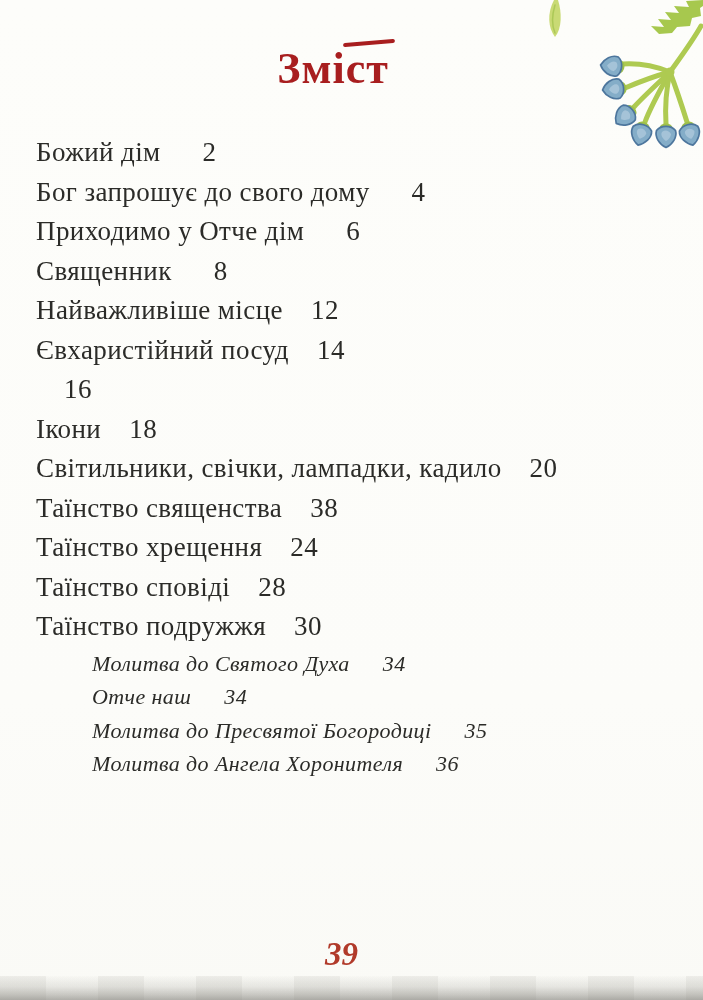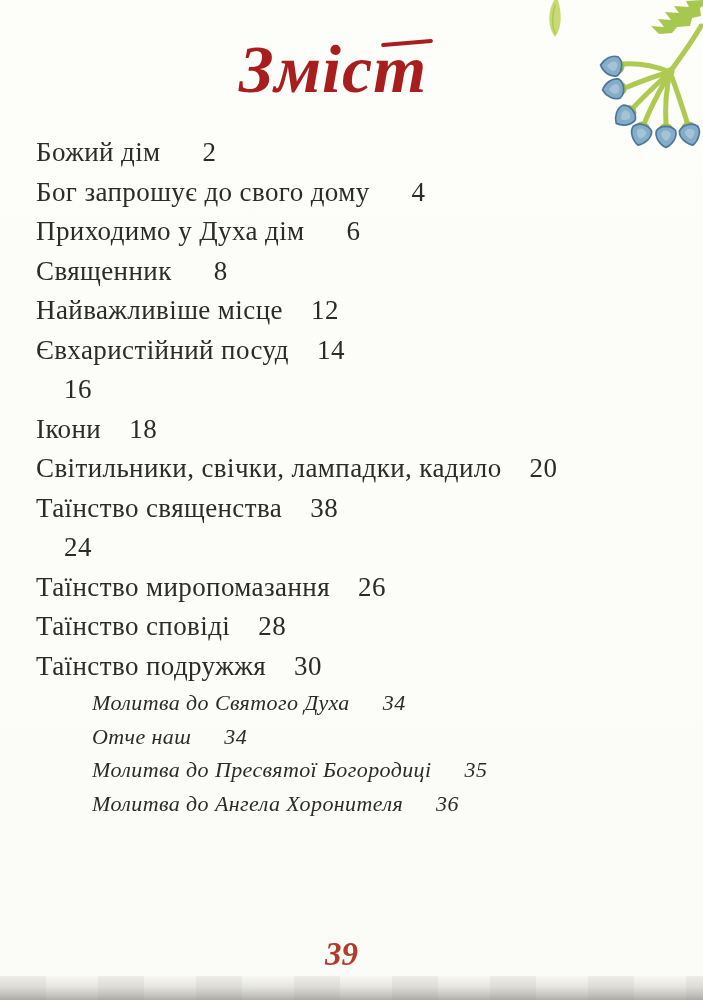--- a/index.html
+++ b/index.html
@@ -15,22 +15,22 @@
     overflow:hidden;
   }
   
   .title-wrap{
     position:absolute;top:36px;left:0;width:666px;
     text-align:center;
   }
   .title-text{
     position:relative;
     display:inline-block;
-    font-style:italic;font-weight:bold;
-    font-size:68px;line-height:66px;
+    font-weight:bold;
+    font-size:44px;line-height:66px;
     letter-spacing:1px;
     color:var(--title-red);
   }
   .title-overline{
     position:absolute;top:5px;right:-6px;
     width:52px;height:4px;border-radius:3px;
     background:var(--title-red);
     transform:rotate(-5deg);
   }
   
@@ -130,21 +130,21 @@
   <main class="toc">
       <div class="row lvl1">
       <span class="label">Божий дім</span>
       <span class="num">2</span>
     </div>
       <div class="row lvl1">
       <span class="label">Бог запрошує до свого дому</span>
       <span class="num">4</span>
     </div>
       <div class="row lvl1">
-      <span class="label">Приходимо у Духа дім</span>
+      <span class="label">Приходимо у Отче дім</span>
       <span class="num">6</span>
     </div>
       <div class="row lvl1">
       <span class="label">Священник</span>
       <span class="num">8</span>
     </div>
       <div class="row lvl1">
       <span class="label">Найважливіше місце</span>
       <span class="num">12</span>
     </div>
@@ -161,25 +161,22 @@
     </div>
       <div class="row lvl1">
       <span class="label">Світильники, свічки, лампадки, кадило</span>
       <span class="num">20</span>
     </div>
       <div class="row lvl1">
       <span class="label">Таїнство священства</span>
       <span class="num">38</span>
     </div>
       <div class="row lvl1">
+      <span class="label">Таїнство хрещення</span>
       <span class="num">24</span>
-    </div>
-      <div class="row lvl1">
-      <span class="label">Таїнство миропомазання</span>
-      <span class="num">26</span>
     </div>
       <div class="row lvl1">
       <span class="label">Таїнство сповіді</span>
       <span class="num">28</span>
     </div>
       <div class="row lvl1">
       <span class="label">Таїнство подружжя</span>
       <span class="num">30</span>
     </div>
       <div class="row lvl2">

